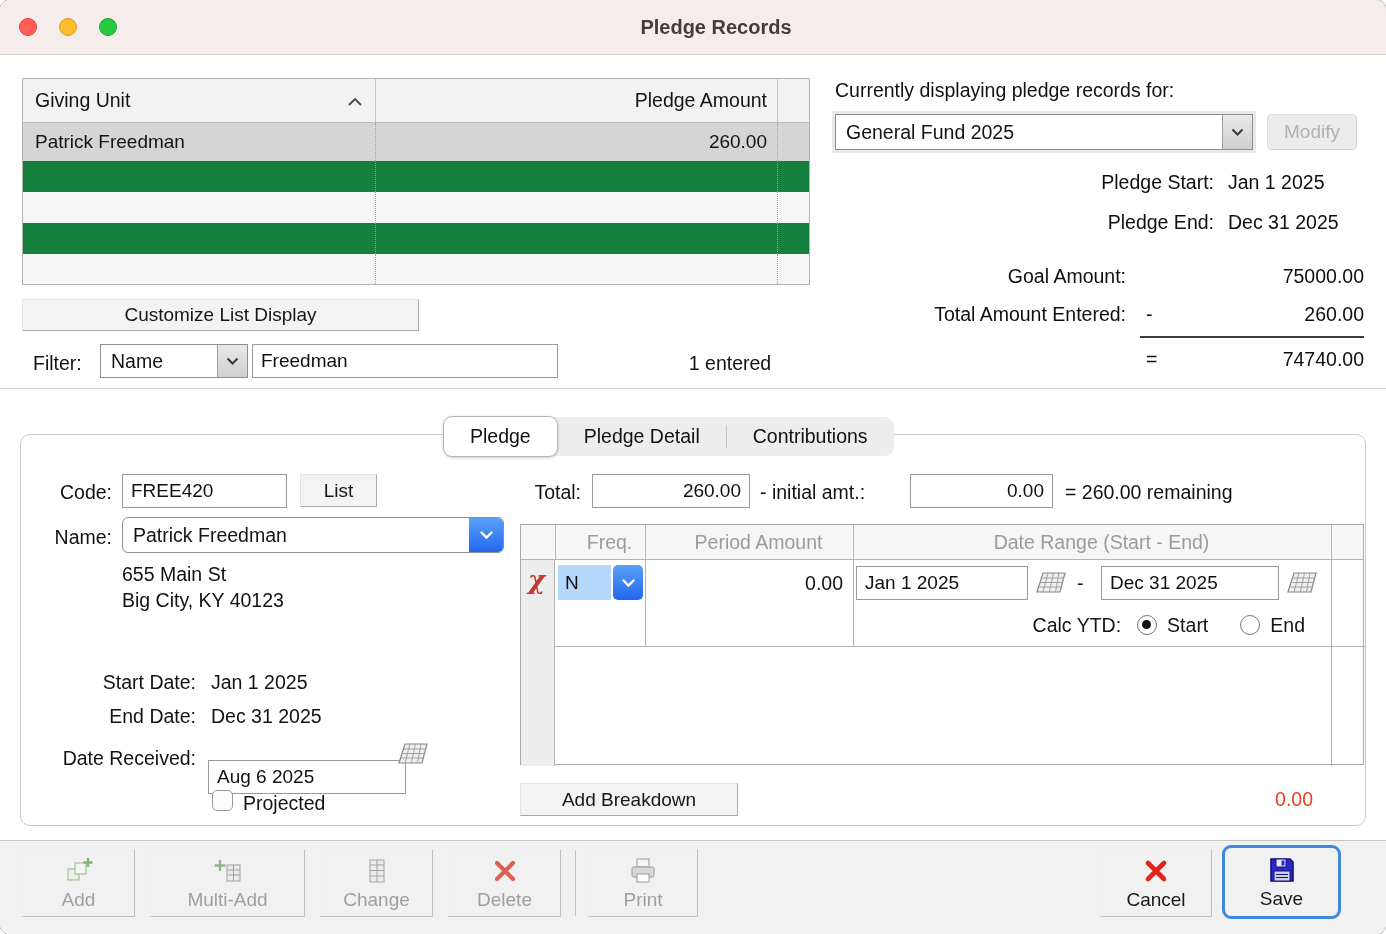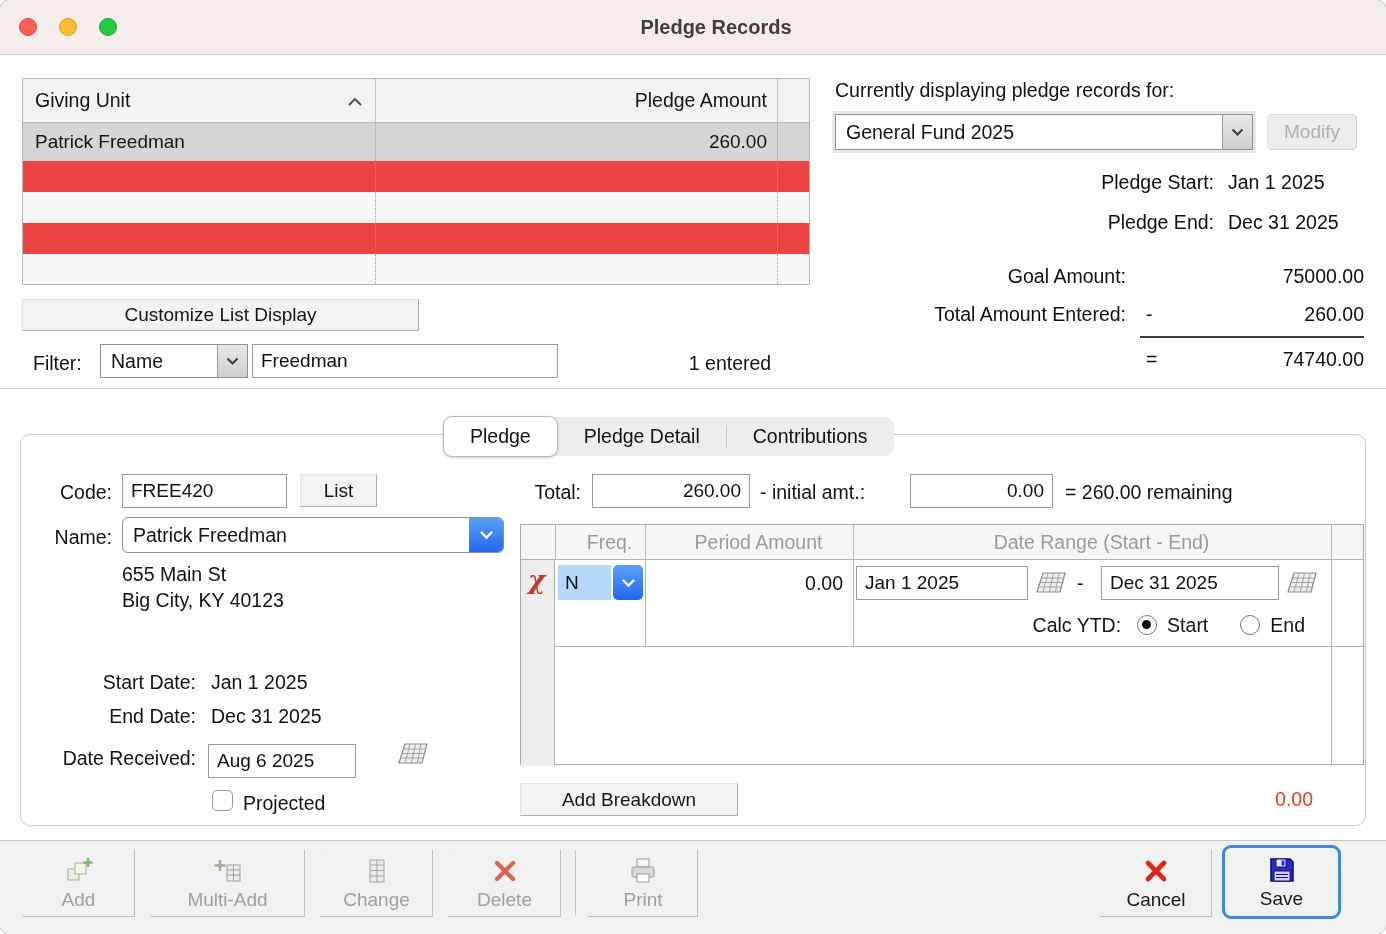--- a/index.html
+++ b/index.html
@@ -8,21 +8,21 @@
   .window{position:relative;width:1386px;height:934px;background:#fff;border-radius:10px;overflow:hidden;outline:1px solid #b9b9b9;}
   
   .titlebar{position:absolute;left:0;top:0;width:1386px;height:55px;background:#f5ecec;border-bottom:1px solid #d8cfcf;}
   .lights{position:absolute;left:19px;top:18px;display:flex;gap:22px;}
   .light{width:18px;height:18px;border-radius:50%;display:block;}
   .light.red{background:#ff5f57;border:1px solid #e0443e;}
   .light.yellow{background:#febc2e;border:1px solid #d89e24;}
   .light.green{background:#28c840;border:1px solid #1aab29;}
   .wtitle{position:absolute;left:0;right:0;top:0;height:55px;line-height:55px;text-align:center;font-size:20px;font-weight:700;color:#423d3d;padding-left:46px;}
   
-  .gtable{position:absolute;border:1px solid #b3b3b3;background:#ef4444;display:flex;flex-direction:column;}
+  .gtable{position:absolute;border:1px solid #b3b3b3;background:#15803d;display:flex;flex-direction:column;}
   .gt-row{display:flex;width:100%;}
   .gt-head{height:44px;background:#f2f2f2;border-bottom:1px solid #bcbcbc;font-size:19.5px;}
   .gt-c1{flex:0 0 352px;display:flex;align-items:center;padding:0 12px;}
   .gt-head .gt-c1{justify-content:space-between;}
   .gt-c2{flex:0 0 402px;display:flex;align-items:center;justify-content:flex-end;padding:0 10px;}
   .gt-c3{flex:1;}
   .gt-head .gt-c2,.gt-head .gt-c3{border-left:1px solid #c6c6c6;}
   .gt-body .gt-c2,.gt-body .gt-c3{border-left:1px dotted #9e9e9e;}
   .gt-body.sel{background:#d5d5d5;}
   .gt-body.alt{background:#f6f6f6;}
@@ -199,21 +199,21 @@
 
   <span class="lab" style="left:122px;top:563px;">655 Main St</span>
   <span class="lab" style="left:122px;top:589px;">Big City, KY 40123</span>
 
   <span class="lab r" style="left:30px;top:671px;width:166px;">Start Date:</span>
   <span class="lab" style="left:211px;top:671px;">Jan 1 2025</span>
   <span class="lab r" style="left:30px;top:705px;width:166px;">End Date:</span>
   <span class="lab" style="left:211px;top:705px;">Dec 31 2025</span>
 
   <span class="lab r" style="left:20px;top:747px;width:176px;">Date Received:</span>
-  <input class="txt" style="left: 208px; top: 744px; width: 148px; height: 34px;" value="Aug 6 2025">
+  <input class="txt" style="left: 208px; top: 760px; width: 198px; height: 34px;" value="Aug 6 2025">
   <span class="cal" style="left:398px;top:742px;"><svg width="30" height="23" viewBox="0 0 30 23">
         <path d="M7 2 L29 2 L24 21 L1 21 Z" fill="#efefef" stroke="#878787" stroke-width="1.2"></path>
         <path d="M6 7 L28 7 M4.7 11.5 L26.7 11.5 M3.5 16 L25.5 16" stroke="#a0a0a0" fill="none"></path>
         <path d="M12 2 L7 21 M17.5 2 L13.3 21 M23 2 L19.5 21" stroke="#a0a0a0" fill="none"></path>
       </svg></span>
 
   <span class="cbx" style="left:212px;top:790px;"></span>
   <span class="lab" style="left:243px;top:792px;">Projected</span>
 
   <span class="lab r" style="left:500px;top:481px;width:81px;">Total:</span>

